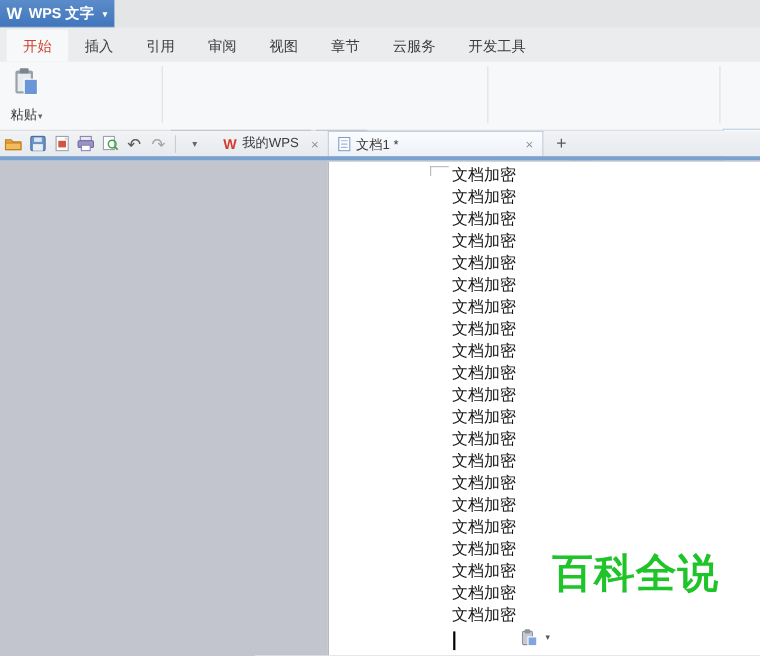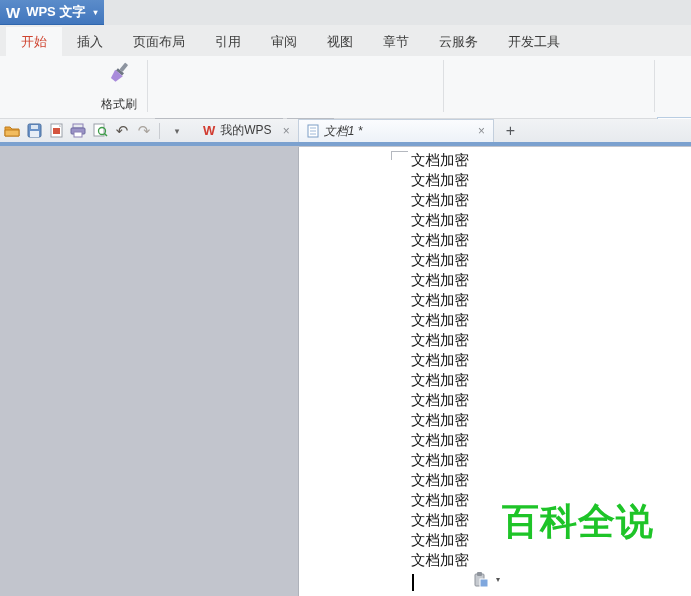--- a/index.html
+++ b/index.html
@@ -51,21 +51,21 @@
   .stylesbox .nm { font-size:12px; color:#444; }
 
   
   .quickbar { position:absolute; left:0; top:119px; width:100%; height:23px; background:linear-gradient(#f1f3f5,#e7eaee); display:flex; align-items:center; }
   .qbtn { width:20px; height:20px; display:inline-flex; align-items:center; justify-content:center; margin-left:2px; cursor:default; }
   .qsep { width:1px; height:16px; background:#c9ccd1; margin:0 5px; }
   .undo-g { font-size:15px; color:#5c5650; } .redo-g { font-size:15px; color:#a9a39d; }
   .doctab { height:23px; display:flex; align-items:center; gap:5px; font-size:12px; color:#3b3b3b; padding:0 8px; cursor:default; }
   .doctab .wlogo { color:#d23c31; font-weight:bold; font-size:13px; }
   .doctab .x { color:#8a8d92; font-size:12px; margin-left:6px; }
-  .doctab.active { background:linear-gradient(#fbfcfe,#edf2f8); border:1px solid #c3cfdd; border-bottom:none; width:196px;font-style:italic; }
+  .doctab.active { background:linear-gradient(#fbfcfe,#edf2f8); border:1px solid #c3cfdd; border-bottom:none; width:196px; }
   .doctab.active .x { margin-left:auto; }
   .newtab { font-size:16px; color:#55585c; margin-left:12px; cursor:default; }
   .blueline { position:absolute; left:0; top:142px; width:100%; height:4px; background:#7ba1cf; }
 
   
   .docarea { position:absolute; left:0; top:146px; width:100%; height:450px; background:#c2c5cd; }
   .page { position:absolute; left:298px; top:1px; width:394px; height:449px; background:#fff; border-left:1px solid #aeb2ba; }
   .corner-mark { position:absolute; left:92px; top:4px; width:17px; height:9px; border-left:1px solid #b4b8bf; border-top:1px solid #b4b8bf; }
   .doc-lines { position:absolute; left:112px; top:3px; font-family:"DejaVu Serif","Liberation Serif",serif; font-size:14.5px; color:#141414; }
   .doc-line { height:20px; line-height:20px; white-space:nowrap;text-align:right; }
@@ -85,55 +85,53 @@
     <div class="app-btn">
       <span class="logo">W</span>
       <span>WPS 文字</span>
       <span class="dd">▾</span>
     </div>
   </div>
 
   <div class="tabrow">
     <span class="rtab active">开始</span>
     <span class="rtab">插入</span>
-    <span class="rtab">页面布局</span>
     <span class="rtab">引用</span>
     <span class="rtab">审阅</span>
     <span class="rtab">视图</span>
     <span class="rtab">章节</span>
     <span class="rtab">云服务</span>
     <span class="rtab">开发工具</span>
   </div>
 
   <div class="ribbon">
 
+    <div class="bigbtn" style="left:5px;">
+      <svg width="24" height="27">
+        <rect x="2" y="3" width="16" height="21" rx="2" fill="#9aa1ab"></rect>
+        <rect x="6" y="1" width="8" height="5" rx="1" fill="#7d848e"></rect>
+        <rect x="4" y="6" width="12" height="16" fill="#e8ebef"></rect>
+        <rect x="10" y="11" width="12" height="14" fill="#6a96d8" stroke="#fff"></rect>
+      </svg>
+      <span><span>粘贴</span><span class="dd8">▾</span></span>
+    </div>
     <div class="smallbtn grayed" style="left:47px; top:61px;">
       <svg width="13" height="13">
         <path d="M3 2 L10 11 M10 2 L3 11" stroke="#c3c6cb" stroke-width="1.4" fill="none"></path>
         <circle cx="3" cy="11" r="1.7" fill="none" stroke="#c3c6cb"></circle>
         <circle cx="10" cy="11" r="1.7" fill="none" stroke="#c3c6cb"></circle>
       </svg>
       <span>剪切</span>
     </div>
     <div class="smallbtn grayed" style="left:47px; top:88px;">
       <svg width="14" height="14">
         <rect x="1" y="1" width="8" height="10" fill="#fff" stroke="#c3c6cb"></rect>
         <rect x="4" y="3" width="8" height="10" fill="#f2f3f4" stroke="#c3c6cb"></rect>
       </svg>
       <span>复制</span>
-    </div>
-    <div class="bigbtn" style="left:98px; width:42px;">
-      <svg width="22" height="24">
-        <g transform="rotate(40 11 12)">
-          <rect x="9" y="0" width="4" height="9" rx="1" fill="#8d94a0"></rect>
-          <rect x="7" y="9" width="8" height="3" fill="#6e7683"></rect>
-          <path d="M6 12 L16 12 L14 21 L8 21 Z" fill="#a98bdb"></path>
-        </g>
-      </svg>
-      <span>格式刷</span>
     </div>
     <div class="launcher" style="left:102px; top:110px;"></div>
 
     <div class="vsep" style="left:147px;"></div>
 
     <div class="combo" style="left:155px; top:62px; width:128px;">
       <span>宋体 (正文)</span>
       <span class="dd8">▾</span>
     </div>
     <div class="combo" style="left:287px; top:62px; width:47px;">

